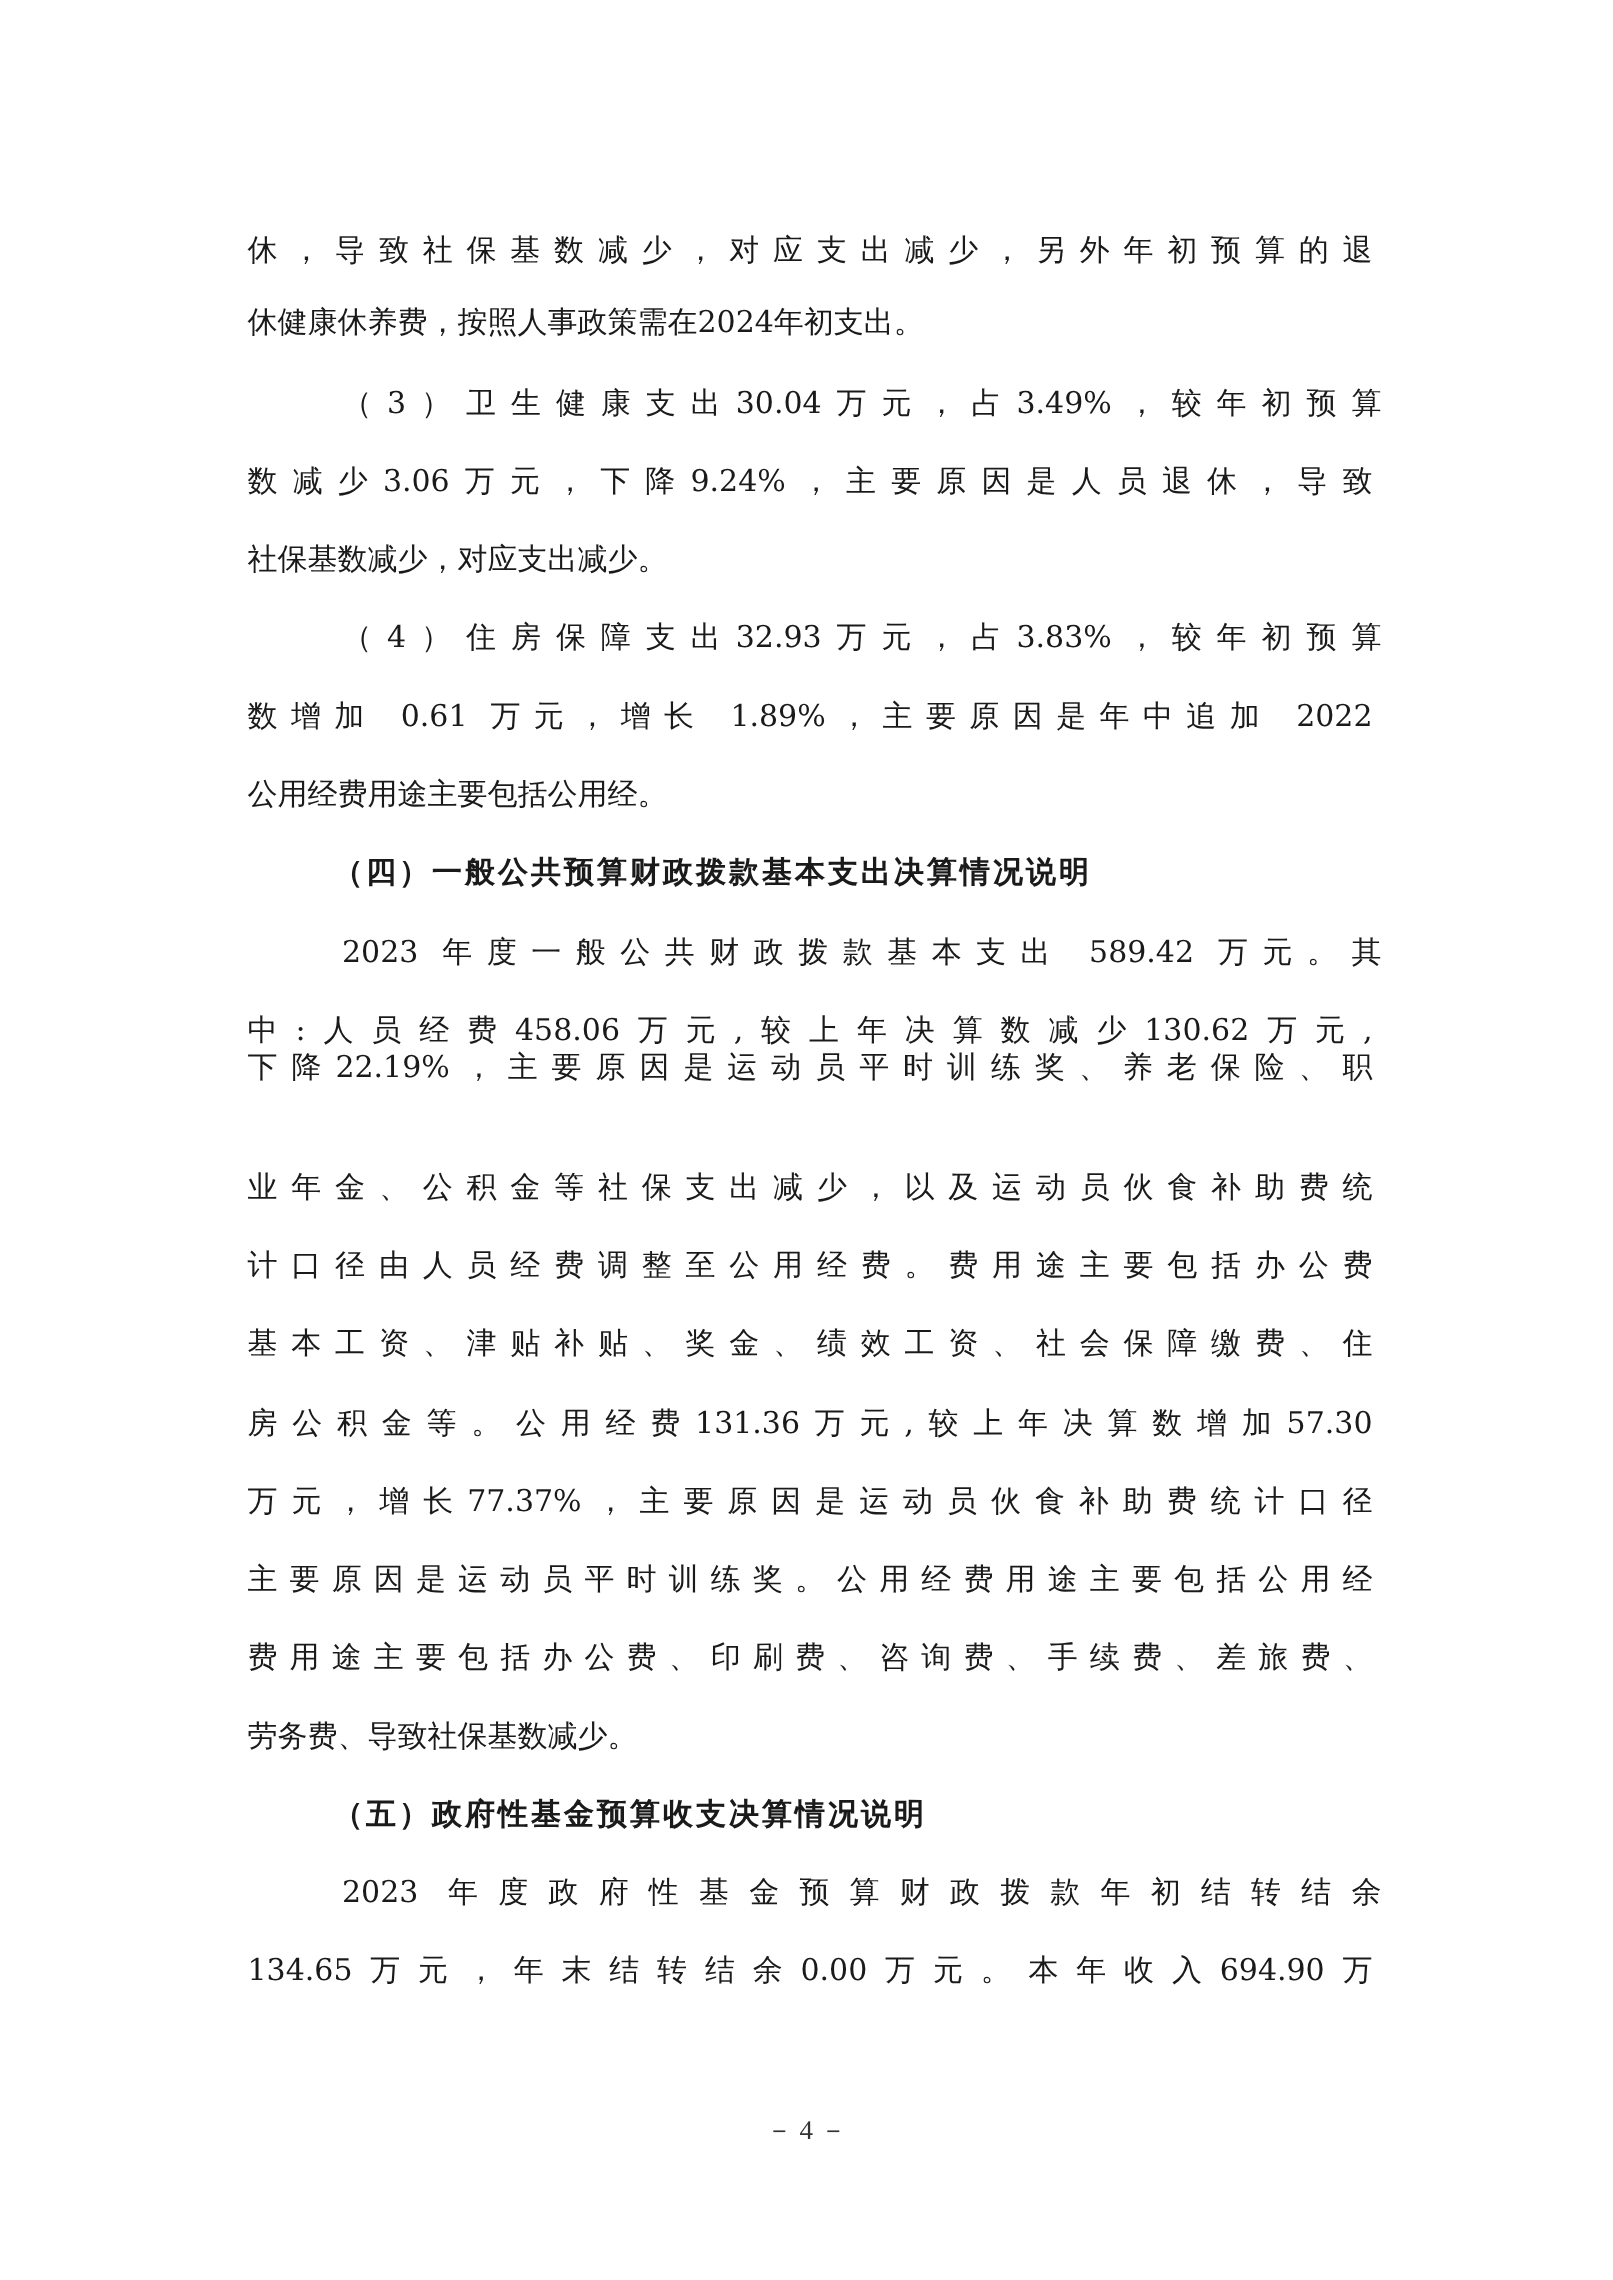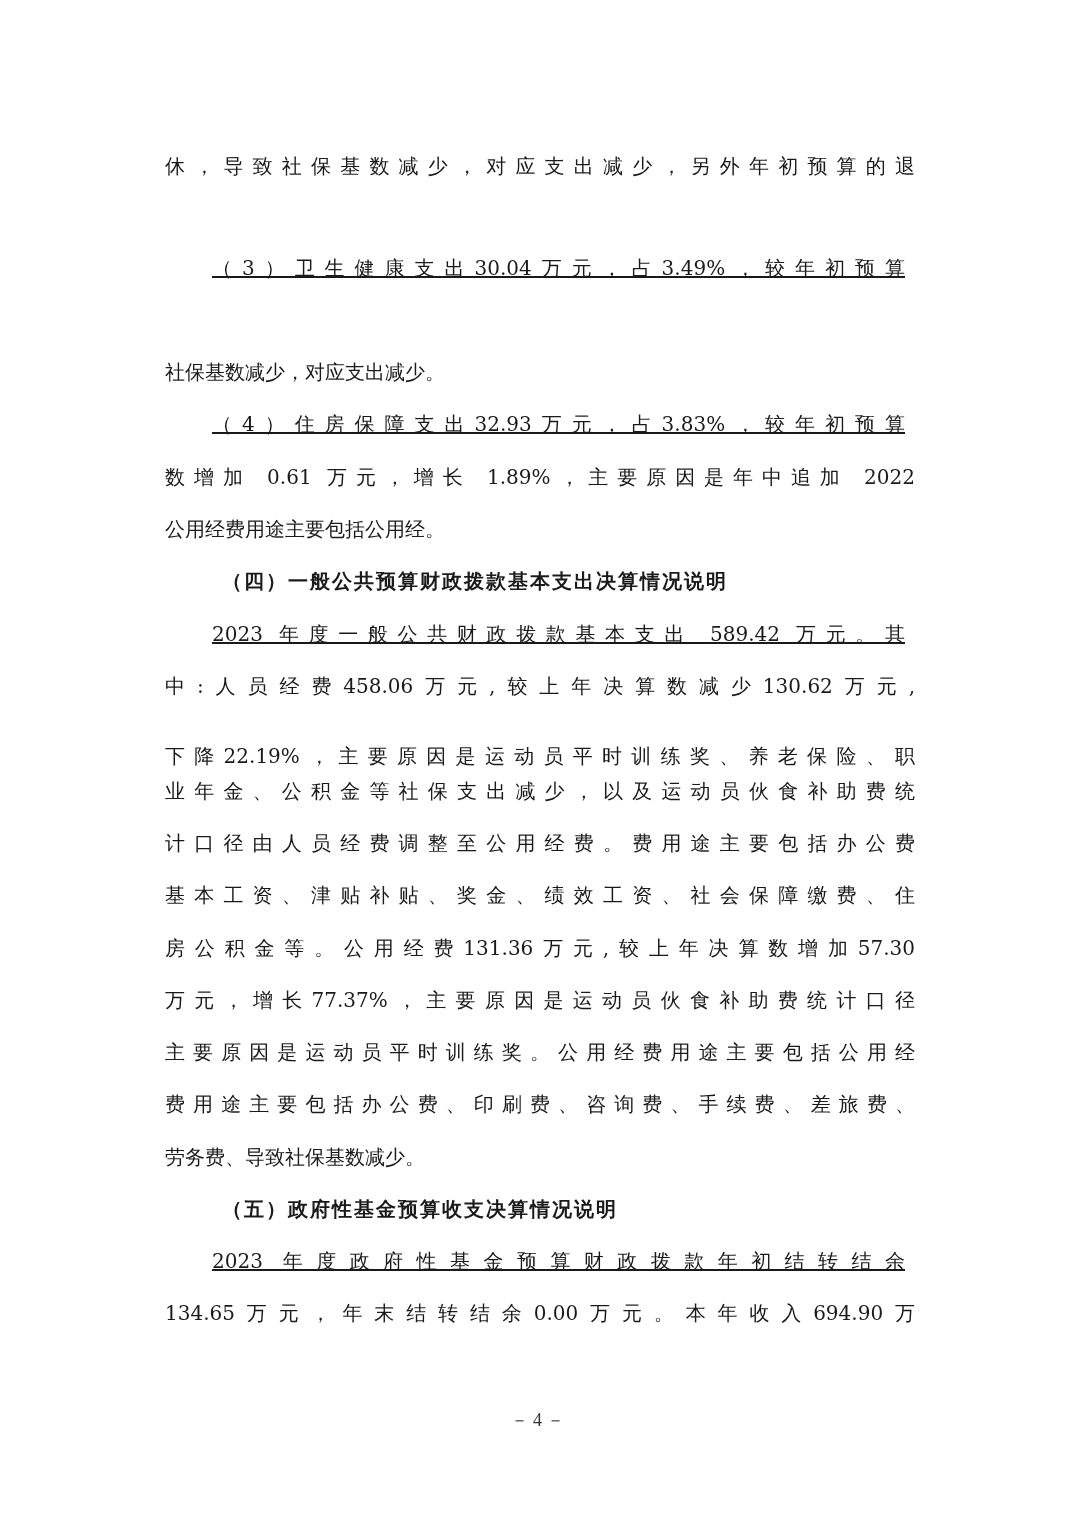--- a/index.html
+++ b/index.html
@@ -12,46 +12,48 @@
     height: 52px;
     line-height: 52px;
     font-family: "DejaVu Serif", "Liberation Serif", serif;
     font-size: 20px;
     color: #1a1a1a;
     white-space: nowrap;
     text-align: justify;
     text-align-last: justify;
   }
   .line.last { text-align-last: left; }
-  .line.indent { left: 212px; width: 693px; text-decoration: underline; }
+  .line.indent { left: 228px; width: 693px; }
   .line.heading { font-weight: bold; left: 222px; width: 693px; text-align-last: left; letter-spacing: 2px; }
   .pagenum {
     position: absolute;
     left: 0; width: 1075px;
     top: 1408px;
     text-align: center;
     font-family: "Liberation Serif", serif;
     font-size: 18px;
     color: #333;
   }
 </style>
 </head>
 <body>
 
 <div class="page">
   <div class="line" style="top:140px">休，导致社保基数减少，对应支出减少，另外年初预算的退</div>
+  <div class="line last" style="top:188px">休健康休养费，按照人事政策需在2024年初支出。</div>
   <div class="line indent" style="top:242px">（3）卫生健康支出30.04万元，占3.49%，较年初预算</div>
+  <div class="line" style="top:294px">数减少3.06万元，下降9.24%，主要原因是人员退休，导致</div>
   <div class="line last" style="top:346px">社保基数减少，对应支出减少。</div>
   <div class="line indent" style="top:398px">（4）住房保障支出32.93万元，占3.83%，较年初预算</div>
   <div class="line" style="top:451px">数增加 0.61 万元，增长 1.89%，主要原因是年中追加 2022</div>
   <div class="line last" style="top:503px">公用经费用途主要包括公用经。</div>
   <div class="line heading" style="top:555px">（四）一般公共预算财政拨款基本支出决算情况说明</div>
   <div class="line indent" style="top:608px">2023 年度一般公共财政拨款基本支出 589.42 万元。其</div>
   <div class="line" style="top:660px">中:人员经费458.06万元,较上年决算数减少130.62万元,</div>
-  <div class="line" style="top:730px">下降22.19%，主要原因是运动员平时训练奖、养老保险、职</div>
+  <div class="line" style="top:685px">下降22.19%，主要原因是运动员平时训练奖、养老保险、职</div>
   <div class="line" style="top:765px">业年金、公积金等社保支出减少，以及运动员伙食补助费统</div>
   <div class="line" style="top:817px">计口径由人员经费调整至公用经费。费用途主要包括办公费</div>
   <div class="line" style="top:869px">基本工资、津贴补贴、奖金、绩效工资、社会保障缴费、住</div>
   <div class="line" style="top:922px">房公积金等。公用经费131.36万元,较上年决算数增加57.30</div>
   <div class="line" style="top:974px">万元，增长77.37%，主要原因是运动员伙食补助费统计口径</div>
   <div class="line" style="top:1026px">主要原因是运动员平时训练奖。公用经费用途主要包括公用经</div>
   <div class="line" style="top:1078px">费用途主要包括办公费、印刷费、咨询费、手续费、差旅费、</div>
   <div class="line last" style="top:1131px">劳务费、导致社保基数减少。</div>
   <div class="line heading" style="top:1183px">（五）政府性基金预算收支决算情况说明</div>
   <div class="line indent" style="top:1235px">2023 年度政府性基金预算财政拨款年初结转结余</div>

